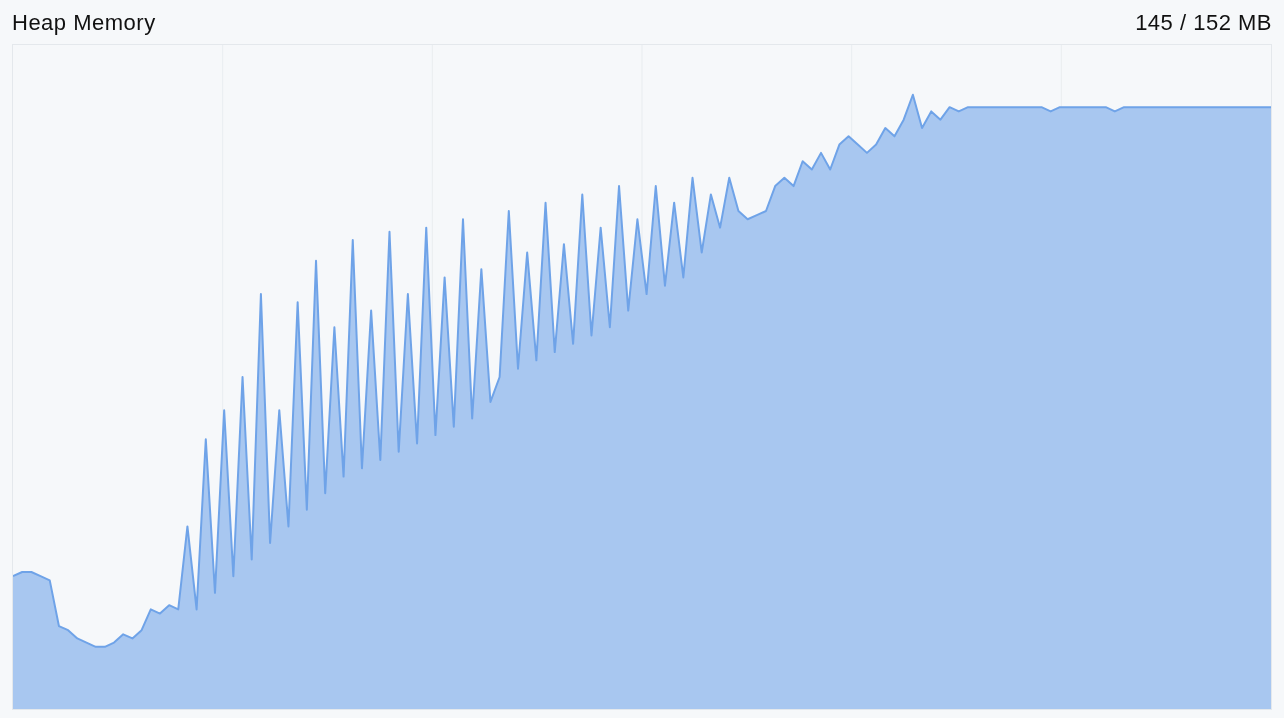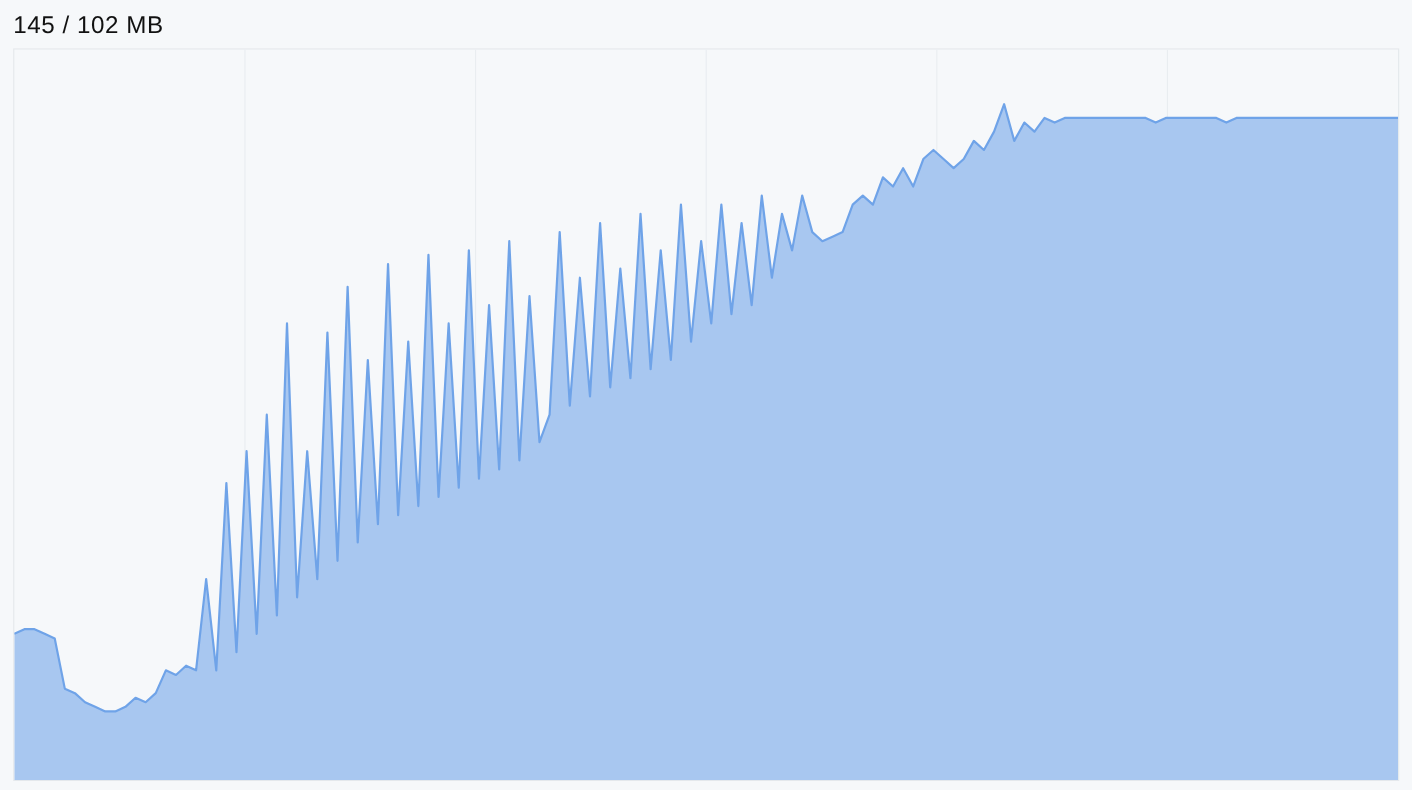--- a/index.html
+++ b/index.html
@@ -54,21 +54,22 @@
       fill: none;
       stroke: #6fa3e8;
       stroke-width: 2;
       stroke-linejoin: round;
     }
   </style>
 </head>
 <body>
 
 <div class="header">
-  <div class="status">145 / 102 MB</div>
+  <div class="title">Heap Memory</div>
+  <div class="status">145 / 152 MB</div>
 </div>
 
 <div class="chart-wrap">
   <svg class="area" preserveAspectRatio="none" viewBox="0 0 1260 666">
     <g id="grid-g">
         <line x1="210" x2="210" y1="0" y2="666" stroke="#e9edf0" stroke-width="1"></line>
         <line x1="420" x2="420" y1="0" y2="666" stroke="#e9edf0" stroke-width="1"></line>
         <line x1="630" x2="630" y1="0" y2="666" stroke="#e9edf0" stroke-width="1"></line>
         <line x1="840" x2="840" y1="0" y2="666" stroke="#e9edf0" stroke-width="1"></line>
         <line x1="1050" x2="1050" y1="0" y2="666" stroke="#e9edf0" stroke-width="1"></line>

